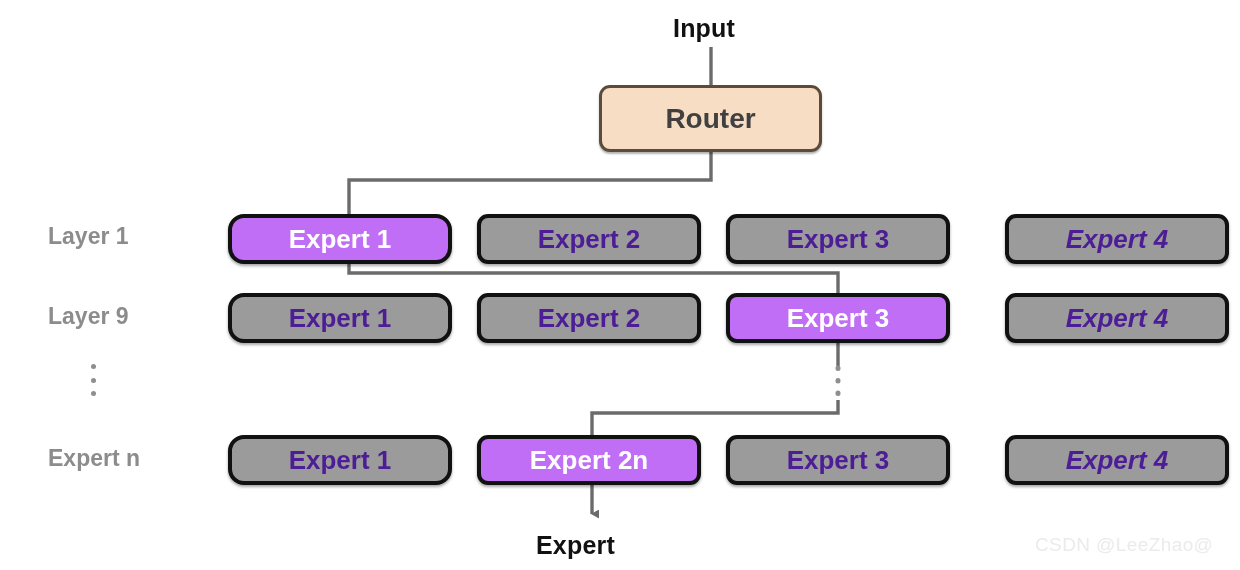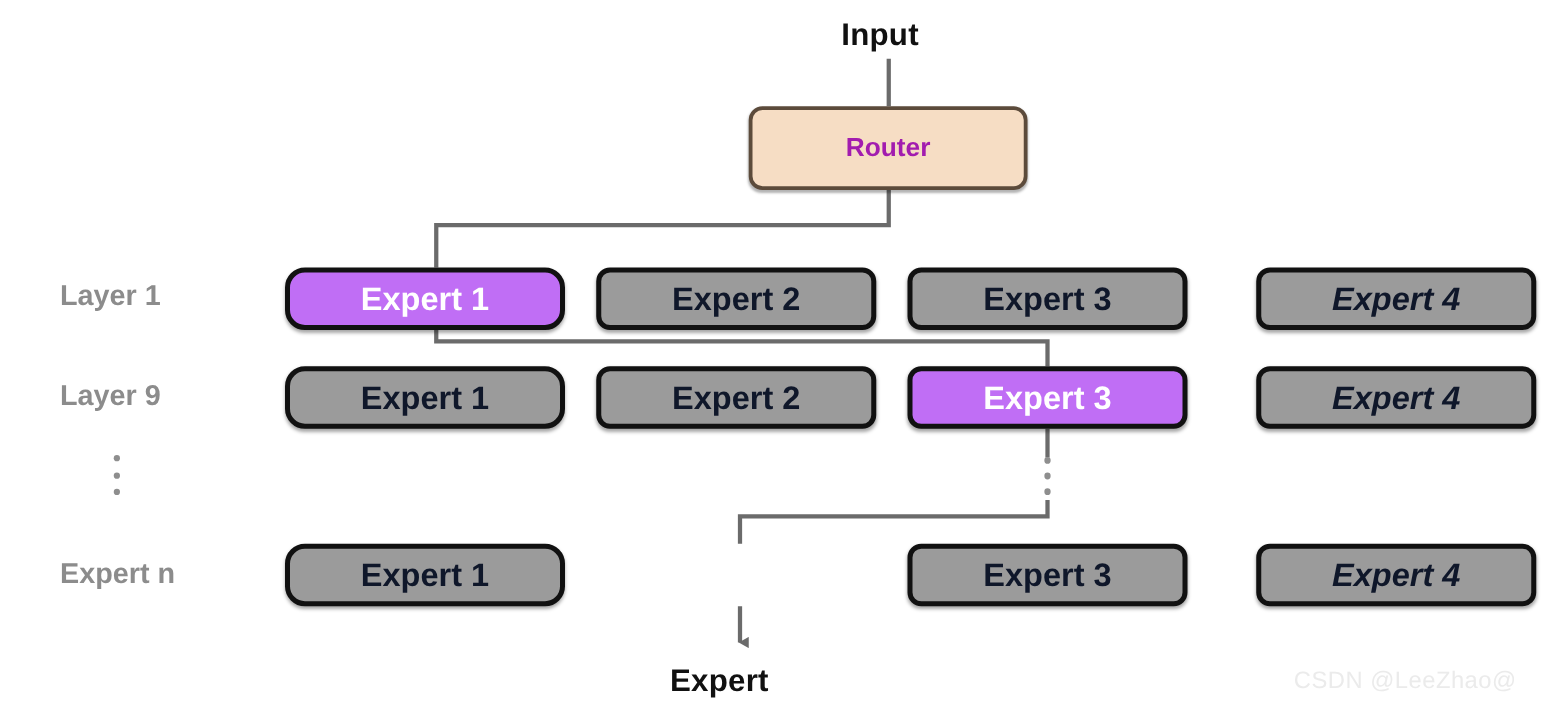--- a/index.html
+++ b/index.html
@@ -67,35 +67,35 @@
     white-space: nowrap;
   }
 
   .router-node {
     left: 599px;
     top: 85px;
     width: 223px;
     height: 67px;
     background: #f6ddc4;
     border: 3px solid #5c4b3b;
-    color: #a21caf;
-    font-size: 21px;
+    color: #404040;
+    font-size: 28px;
     box-shadow: 0 2px 2px rgba(0,0,0,0.30);
   }
 
   .expert-node {
     width: 224px;
     height: 50px;
     border: 4px solid #111111;
     font-size: 26px;
     box-shadow: 0 2px 3px rgba(0,0,0,0.35);
   }
   .expert-node.inactive {
     background: #9b9b9b;
-    color: #0f172a;
+    color: #4c1d95;
   }
   .expert-node.active {
     background: #c06ef5;
     color: #ffffff;
   }
 
   
   .col-0 { left: 228px; border-radius: 16px; }
   .col-1 { left: 477px; }
   .col-2 { left: 726px; }
@@ -179,20 +179,21 @@
   <div class="node expert-node inactive col-1 row-0">Expert 2</div>
   <div class="node expert-node inactive col-2 row-0">Expert 3</div>
   <div class="node expert-node inactive col-3 row-0">Expert 4</div>
 
   <div class="node expert-node inactive col-0 row-1">Expert 1</div>
   <div class="node expert-node inactive col-1 row-1">Expert 2</div>
   <div class="node expert-node active col-2 row-1">Expert 3</div>
   <div class="node expert-node inactive col-3 row-1">Expert 4</div>
 
   <div class="node expert-node inactive col-0 row-2">Expert 1</div>
+  <div class="node expert-node active col-1 row-2">Expert 2n</div>
   <div class="node expert-node inactive col-2 row-2">Expert 3</div>
   <div class="node expert-node inactive col-3 row-2">Expert 4</div>
 
   <div class="vdots" id="left-ellipsis">
     <span></span>
     <span></span>
     <span></span>
   </div>
 
   <div id="watermark">CSDN @LeeZhao@</div>

